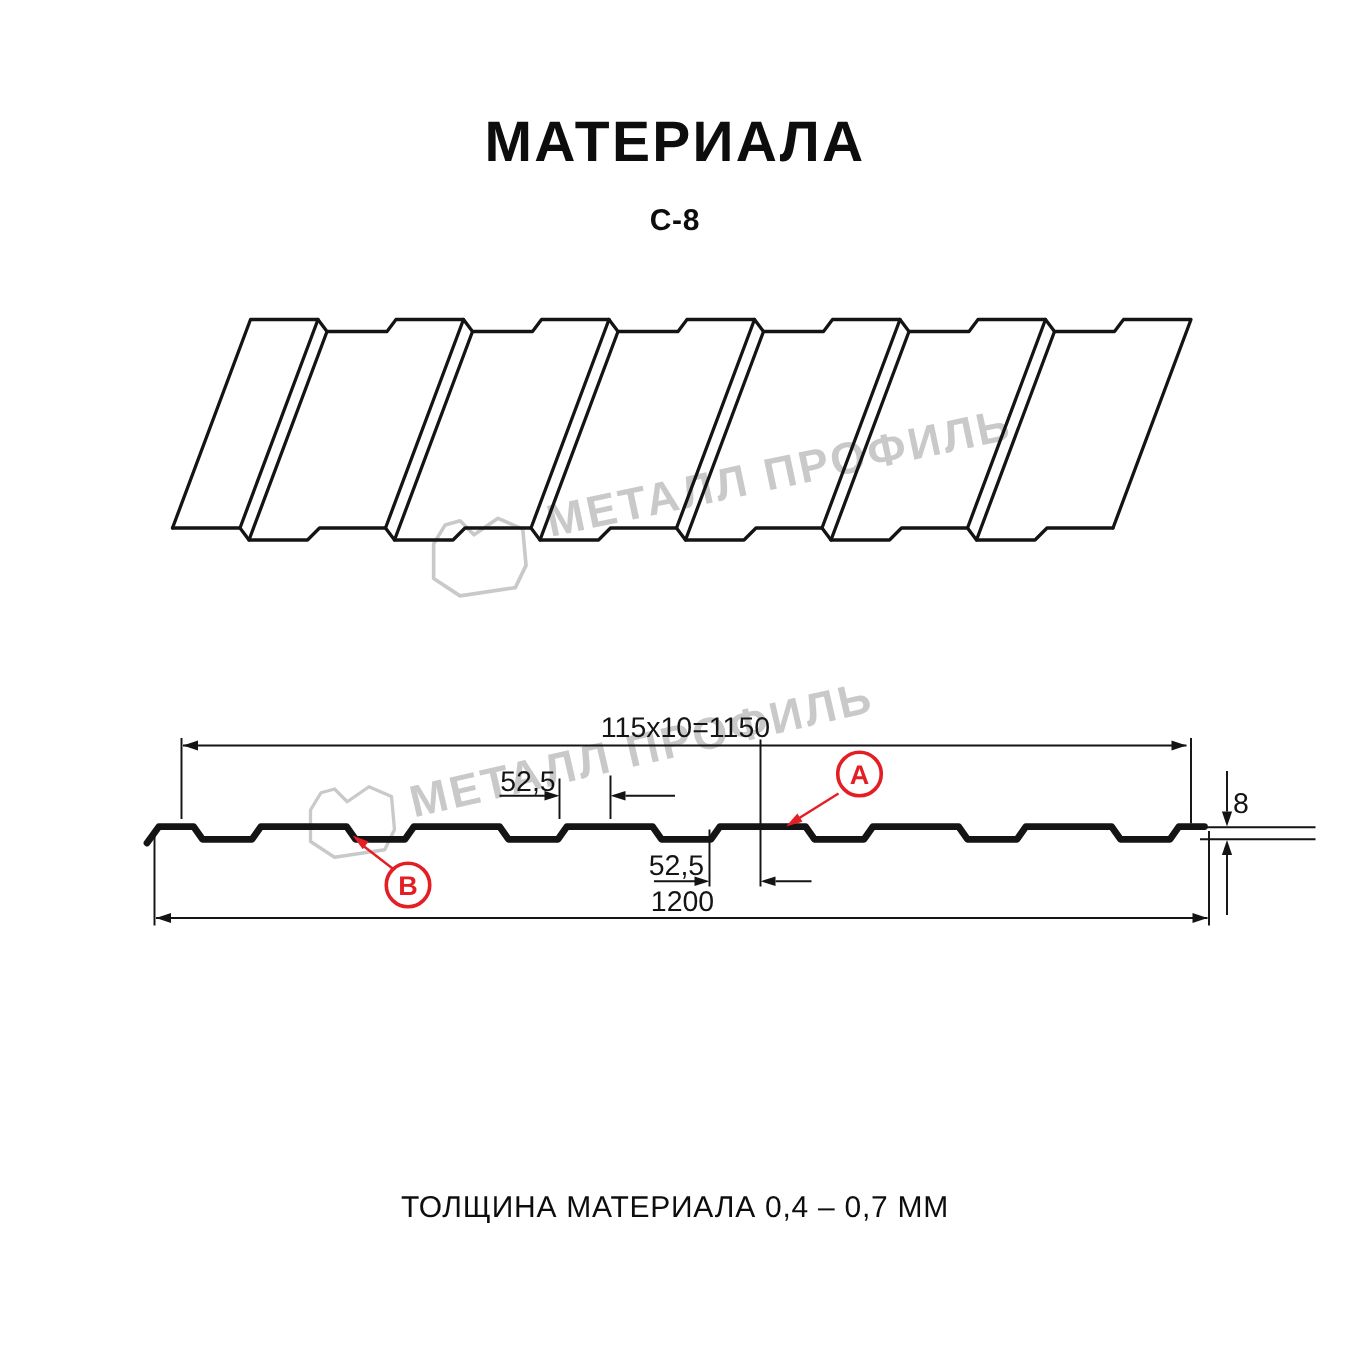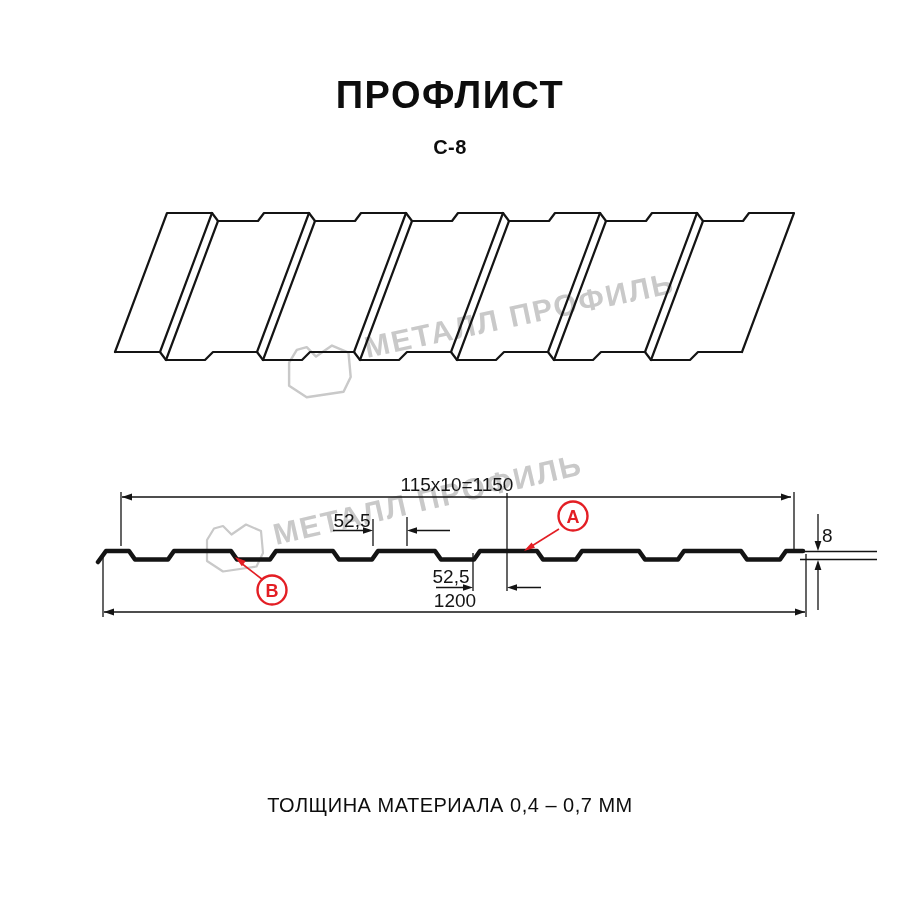--- a/index.html
+++ b/index.html
@@ -22,21 +22,21 @@
   .red-thin{stroke:#e31e24;fill:none;stroke-width:1.6;}
   .red-fill{fill:#e31e24;stroke:none;}
   .red-text{fill:#e31e24;font-size:18px;font-weight:600;text-anchor:middle;
             font-family:"Liberation Sans",sans-serif;}
 </style>
 </head>
 <body>
 
 <div id="page">
 
-  <div id="main-title" class="center-text">ПРОФЛИСТ</div>
+  <div id="main-title" class="center-text">МАТЕРИАЛА</div>
   <div id="model-title" class="center-text">С-8</div>
 
   <svg id="drawing" width="900" height="900" viewBox="0 0 900 900">
 
     <defs>
       <path id="mp-logo" d="M1,16 L8,4.5 L17,2 L25.5,10.5 L40,0.5 L55,7 L57,29 L50.5,42.5 L17,47.5 L1,37 Z"></path>
     </defs>
 
     <g>
       <use href="#mp-logo" class="wm" transform="translate(288,345) scale(1.1)"></use>

